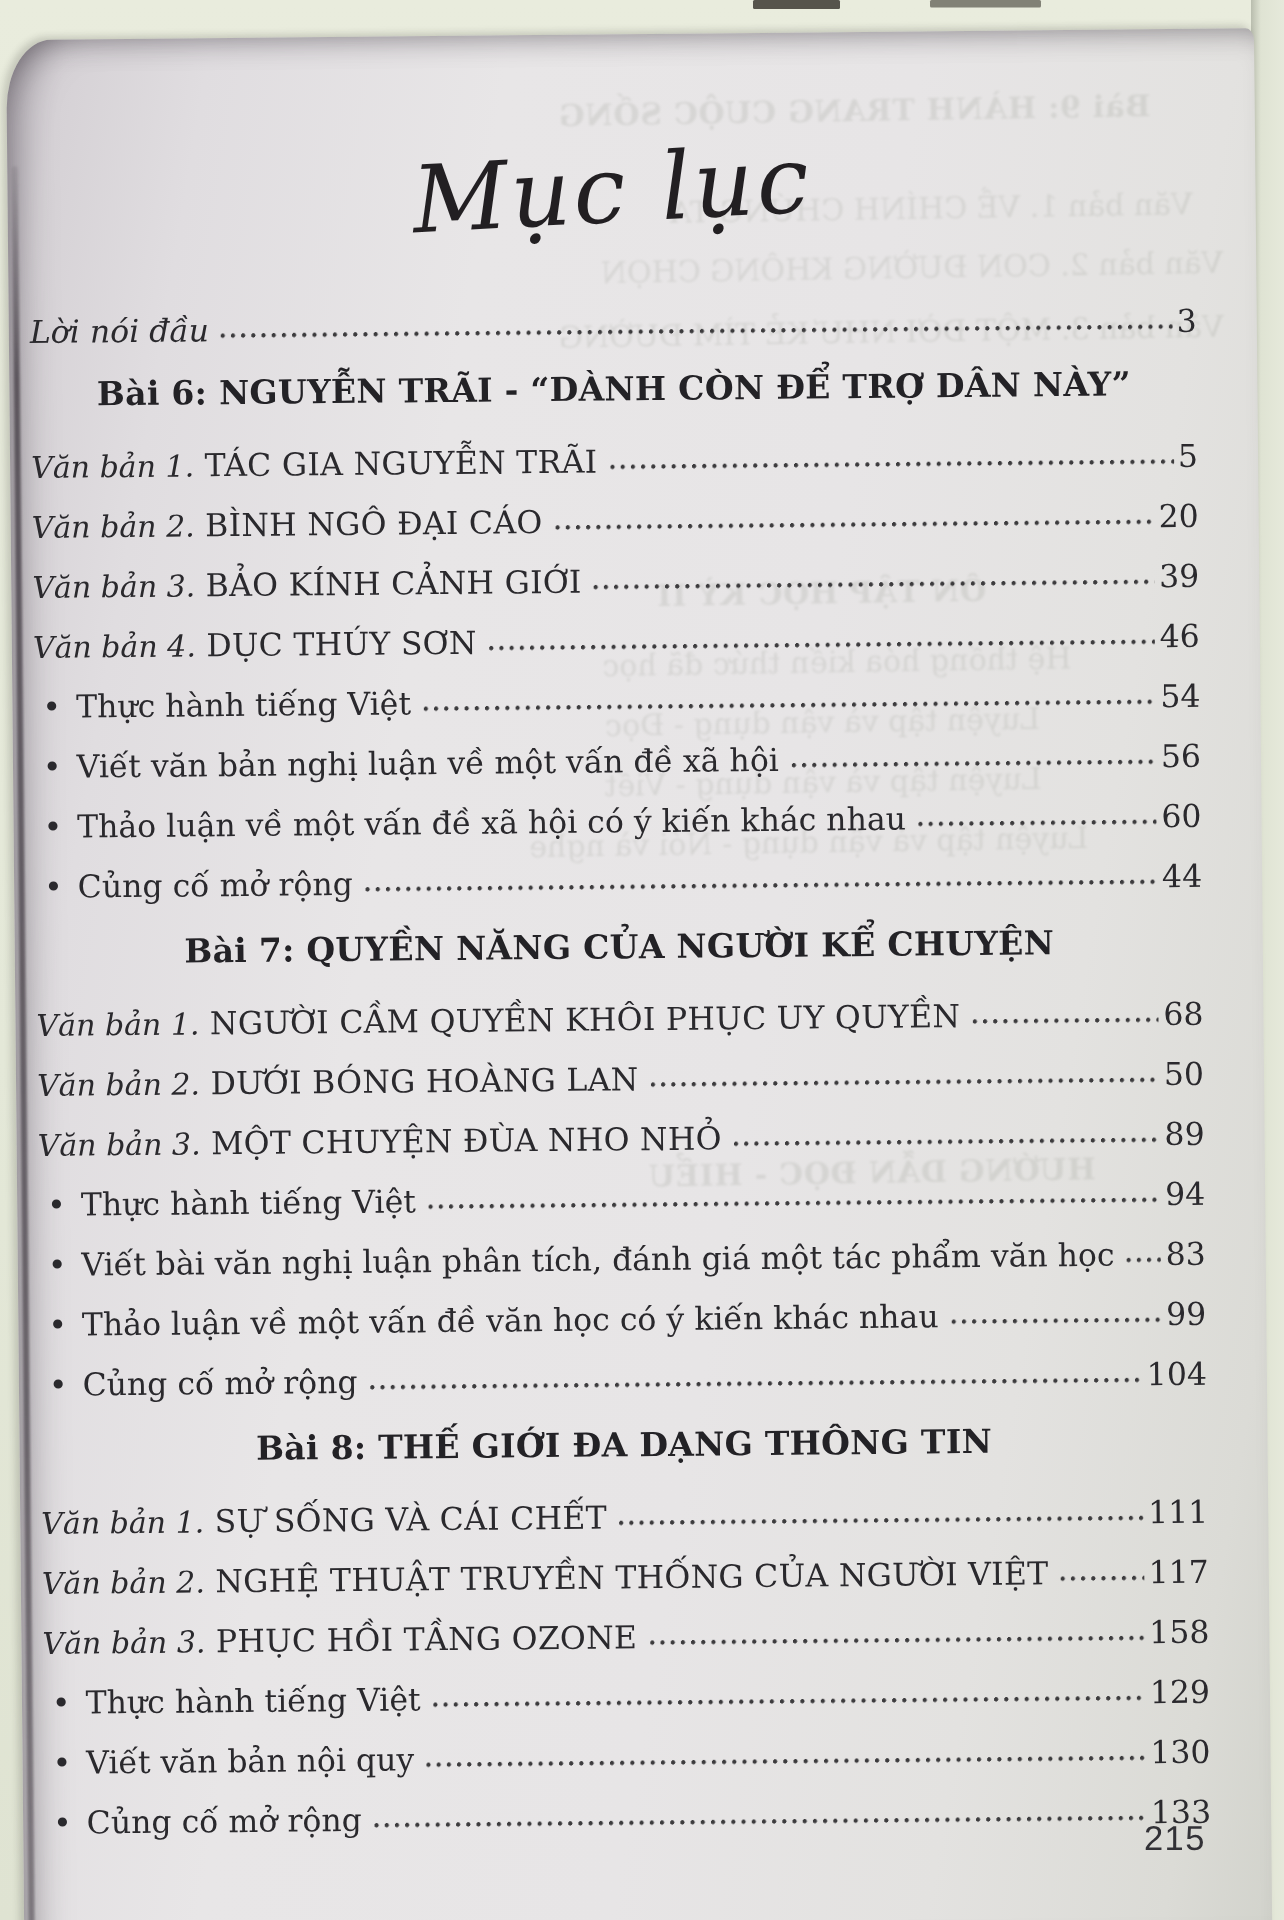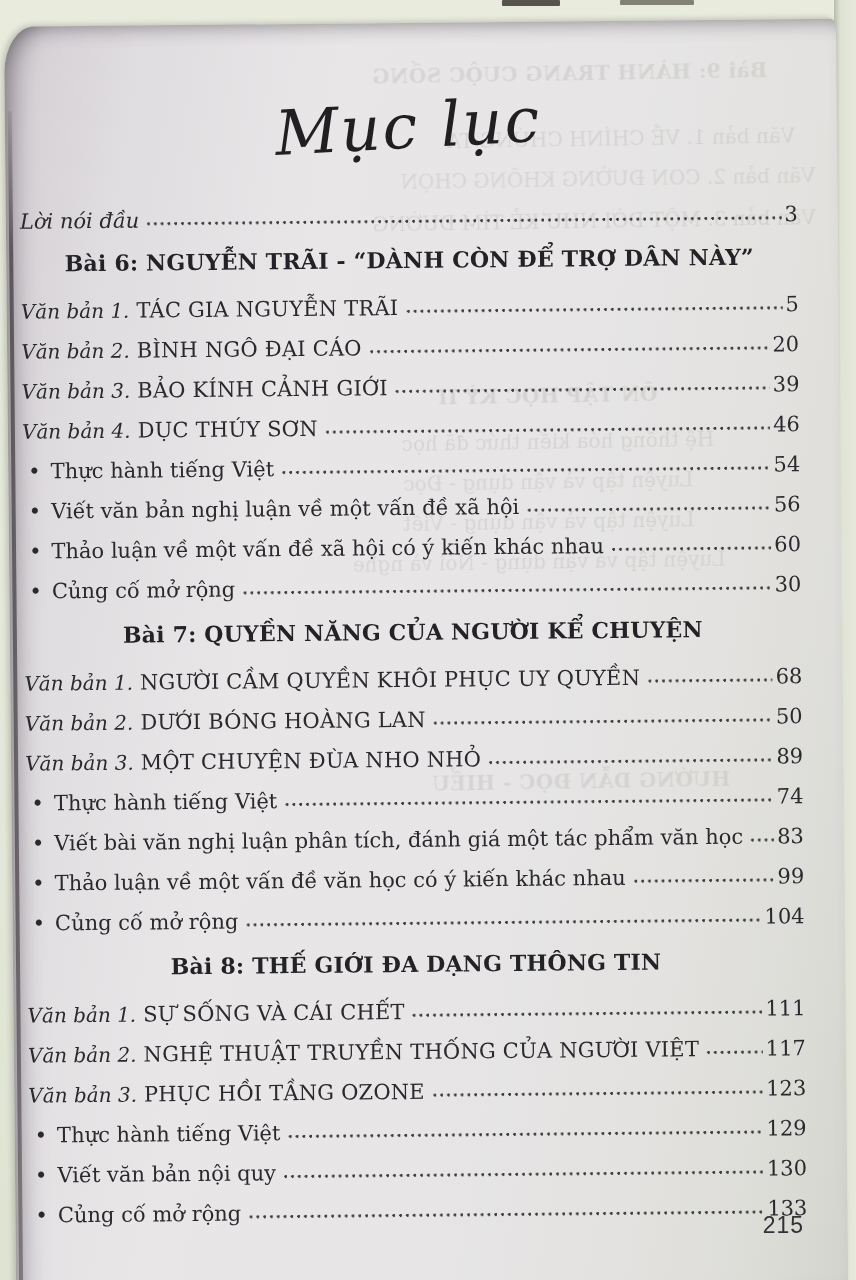--- a/index.html
+++ b/index.html
@@ -154,21 +154,21 @@
     <div class="row bl">
         <span class="pfx">•</span>
         <span class="lbl">Thảo luận về một vấn đề xã hội có ý kiến khác nhau</span>
         <span class="leader"></span>
         <span class="pg">60</span>
       </div>
     <div class="row bl">
         <span class="pfx">•</span>
         <span class="lbl">Củng cố mở rộng</span>
         <span class="leader"></span>
-        <span class="pg">30</span>
+        <span class="pg">44</span>
       </div>
 
     <h2 class="sec-h">Bài 7: QUYỀN NĂNG CỦA NGƯỜI KỂ CHUYỆN</h2>
 
     <div class="row vb">
         <span class="pfx">Văn bản 1.</span>
         <span class="lbl">NGƯỜI CẦM QUYỀN KHÔI PHỤC UY QUYỀN</span>
         <span class="leader"></span>
         <span class="pg">68</span>
       </div>
@@ -181,21 +181,21 @@
     <div class="row vb">
         <span class="pfx">Văn bản 3.</span>
         <span class="lbl">MỘT CHUYỆN ĐÙA NHO NHỎ</span>
         <span class="leader"></span>
         <span class="pg">89</span>
       </div>
     <div class="row bl">
         <span class="pfx">•</span>
         <span class="lbl">Thực hành tiếng Việt</span>
         <span class="leader"></span>
-        <span class="pg">74</span>
+        <span class="pg">94</span>
       </div>
     <div class="row bl">
         <span class="pfx">•</span>
         <span class="lbl">Viết bài văn nghị luận phân tích, đánh giá một tác phẩm văn học</span>
         <span class="leader"></span>
         <span class="pg">83</span>
       </div>
     <div class="row bl">
         <span class="pfx">•</span>
         <span class="lbl">Thảo luận về một vấn đề văn học có ý kiến khác nhau</span>
@@ -220,21 +220,21 @@
     <div class="row vb">
         <span class="pfx">Văn bản 2.</span>
         <span class="lbl">NGHỆ THUẬT TRUYỀN THỐNG CỦA NGƯỜI VIỆT</span>
         <span class="leader"></span>
         <span class="pg">117</span>
       </div>
     <div class="row vb">
         <span class="pfx">Văn bản 3.</span>
         <span class="lbl">PHỤC HỒI TẦNG OZONE</span>
         <span class="leader"></span>
-        <span class="pg">123</span>
+        <span class="pg">158</span>
       </div>
     <div class="row bl">
         <span class="pfx">•</span>
         <span class="lbl">Thực hành tiếng Việt</span>
         <span class="leader"></span>
         <span class="pg">129</span>
       </div>
     <div class="row bl">
         <span class="pfx">•</span>
         <span class="lbl">Viết văn bản nội quy</span>

